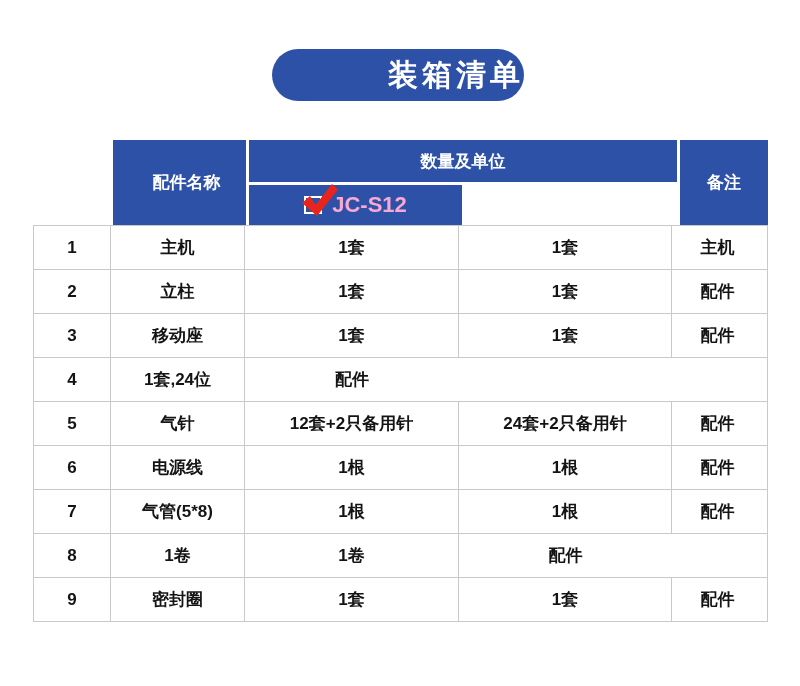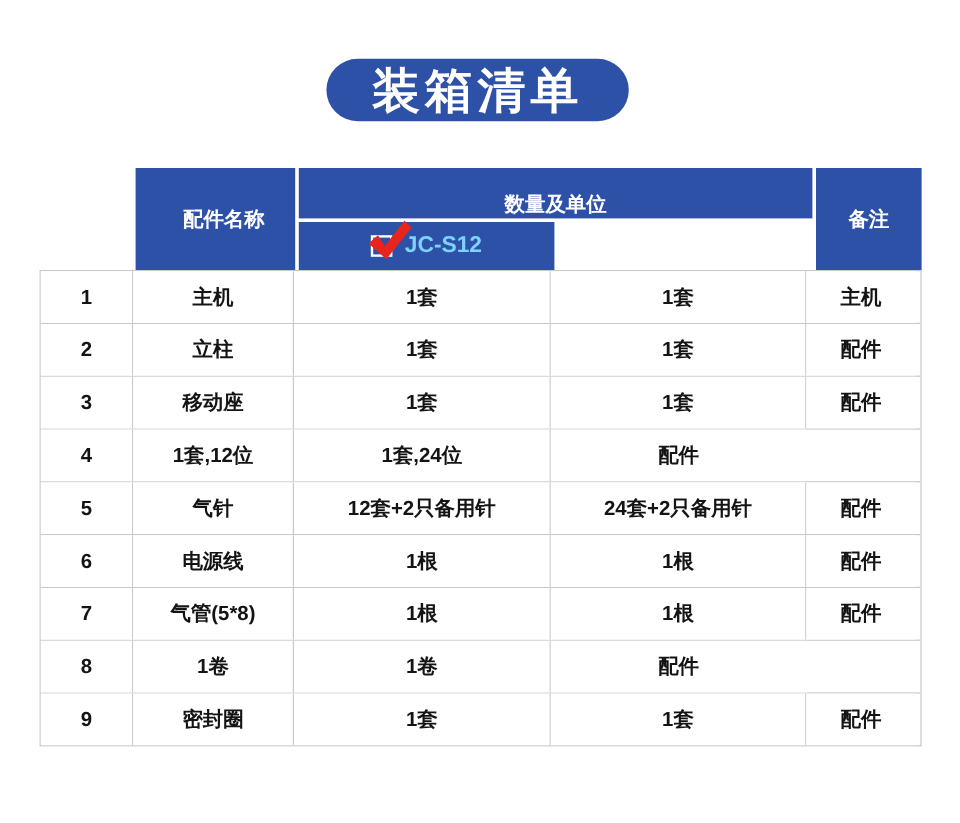--- a/index.html
+++ b/index.html
@@ -8,59 +8,59 @@
     width: 800px; height: 686px;
     position: relative; overflow: hidden;
     font-family: "Liberation Sans", "DejaVu Sans", sans-serif;
   }
 
   
   .title-pill {
     position: absolute; left: 272px; top: 49px;
     width: 252px; height: 52px;
     background: #2e51a8; border-radius: 26px;
-    display: flex; align-items: center; justify-content: center;
-    color: #ffffff; font-size: 40px; font-weight: 700; letter-spacing: 4px;
+    display: flex; align-items: center; justify-content: flex-end;
+    color: #ffffff; font-size: 30px; font-weight: 700; letter-spacing: 4px;
   }
 
   
   .packing-table { position: absolute; left: 33px; top: 140px; width: 735px; }
 
   .thead {
     display: grid;
     grid-template-columns: 77px 133px 213px 212px 88px;
     grid-template-rows: 42px 40px;
     gap: 3px;
     background: #ffffff;
     width: 735px;
   }
   .hcell {
     background: #2e51a8; color: #ffffff;
     display: flex; align-items: center; justify-content: center;
     font-size: 17px; font-weight: 700;
   }
   .h-no     { grid-column: 1; grid-row: 1 / 3; }
   .h-name   { grid-column: 2; grid-row: 1 / 3; padding-left: 14px; }
-  .h-qty    { grid-column: 3 / 5; grid-row: 1; align-items: flex-end; }
+  .h-qty    { grid-column: 3 / 5; grid-row: 1; }
   .h-s12    { grid-column: 3; grid-row: 2; }
   .h-s24    { grid-column: 4; grid-row: 2; }
   .h-remark { grid-column: 5; grid-row: 1 / 3; }
 
   .model-group { display: flex; align-items: center; gap: 10px; }
   .checkbox {
     width: 18px; height: 18px;
     border: 2px solid #ffffff;
     position: relative; flex: 0 0 auto;
   }
   .check-svg {
     position: absolute; left: -5px; top: -15px;
     width: 38px; height: 34px;
     pointer-events: none;
   }
-  .model-label { font-size: 19px; font-weight: 700; color: #7dd3fc; }
+  .model-label { font-size: 22px; font-weight: 700; color: #f9a8d4; }
 
   .tbody {
     width: 735px;
     border: 1px solid #c9c9c9;
     border-top: 1px solid #c9c9c9;
   }
   .trow {
     display: grid;
     grid-template-columns: 77px 134px 214px 213px 91px;
     border-bottom: 1px solid #c9c9c9;
@@ -123,21 +123,20 @@
     </div>
     <div class="trow">
       <div class="tcell">3</div>
       <div class="tcell">移动座</div>
       <div class="tcell">1套</div>
       <div class="tcell">1套</div>
       <div class="tcell">配件</div>
     </div>
     <div class="trow">
       <div class="tcell">4</div>
-      <div class="tcell">1套,12位</div>
       <div class="tcell">1套,24位</div>
       <div class="tcell">配件</div>
     </div>
     <div class="trow">
       <div class="tcell">5</div>
       <div class="tcell">气针</div>
       <div class="tcell">12套+2只备用针</div>
       <div class="tcell">24套+2只备用针</div>
       <div class="tcell">配件</div>
     </div>

